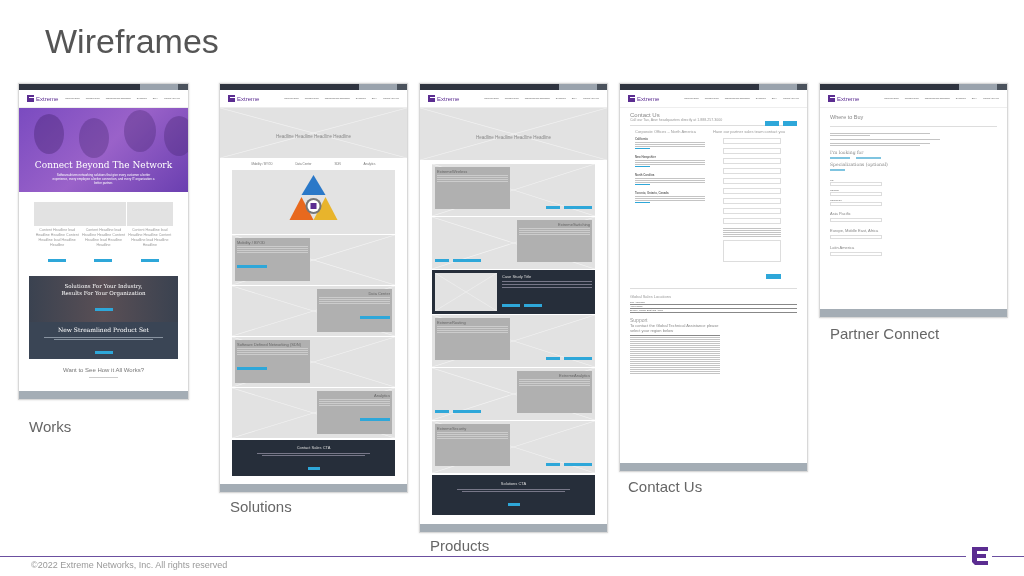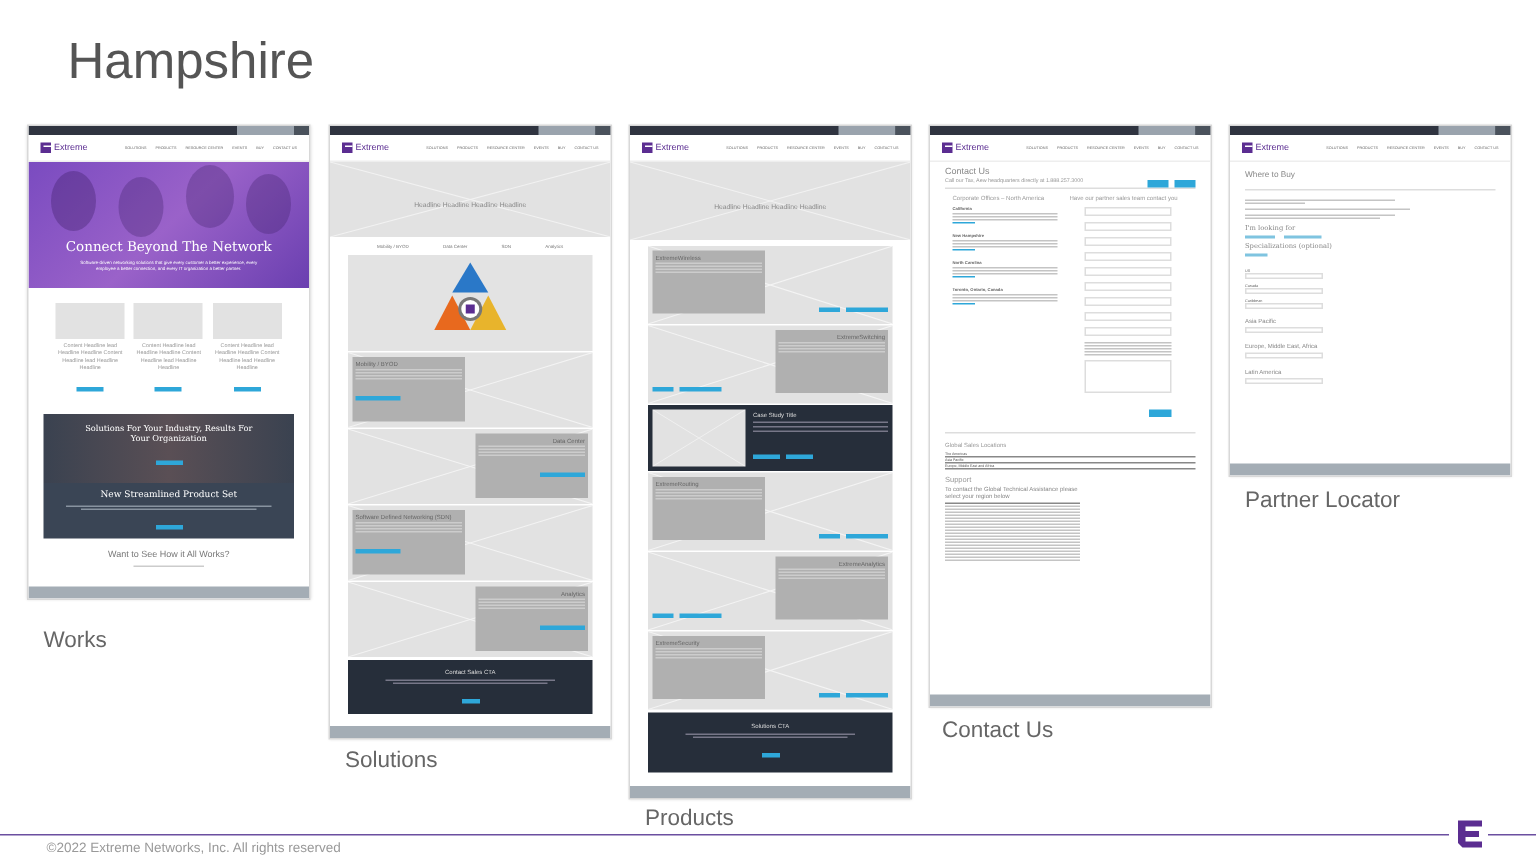--- a/index.html
+++ b/index.html
@@ -24,23 +24,23 @@
 .dark{background:#262e3a}
 .line{height:1px;background:#c4c4c4;margin:1px 0}
 .dline{height:1px;background:#ccc;margin:1px 0}
 .label{position:absolute;font-size:15px;color:#666}
 .copyright{position:absolute;left:31px;top:560px;font-size:9px;color:#999}
 .bottomrule{position:absolute;left:0;right:0;top:556px;height:1px;background:#6b4fa0}
 </style>
 </head>
 <body>
 
-<div class="title">Hampshire</div>
-
-<div class="frame" style="left:18px;top:83px;width:189px;height:317px">
+<div class="title">Wireframes</div>
+
+<div class="frame" style="left:18px;top:83px;width:171px;height:317px">
   <div class="topbar">
       <div class="s"></div>
       <div class="s2"></div>
     </div>
   <div class="nav">
     <div class="logo">
         <div class="mark"></div>
         <span class="txt">Extreme</span>
       </div>
     <div class="navlinks">
@@ -427,20 +427,20 @@
     <div style="width:52px;height:4px;border:1px solid #ddd;margin-bottom:5px"></div>
     <div style="font-size:4px;color:#888">Asia Pacific</div>
     <div style="width:52px;height:4px;border:1px solid #ddd;margin:2px 0 6px"></div>
     <div style="font-size:4px;color:#888">Europe, Middle East, Africa</div>
     <div style="width:52px;height:4px;border:1px solid #ddd;margin:2px 0 6px"></div>
     <div style="font-size:4px;color:#888">Latin America</div>
     <div style="width:52px;height:4px;border:1px solid #ddd;margin:2px 0"></div>
   </div>
   <div class="foot"></div>
 </div>
-<div class="label" style="left:830px;top:325px">Partner Locator</div>
+<div class="label" style="left:830px;top:325px">Partner Connect</div>
 
 <div class="bottomrule"></div>
 <div style="position:absolute;left:966px;top:544px;width:26px;height:22px;background:#fff"></div>
 <svg style="position:absolute;left:970px;top:546px" width="20" height="20" viewBox="0 0 20 20">
   <path d="M2 1 H18 V5 H7 V8 H16 V12 H7 V15 H18 V19 H5 L2 16 Z" fill="#5b2d91"></path>
 </svg>
 <div class="copyright">©2022 Extreme Networks, Inc.  All rights reserved</div>
 
 </body></html>

